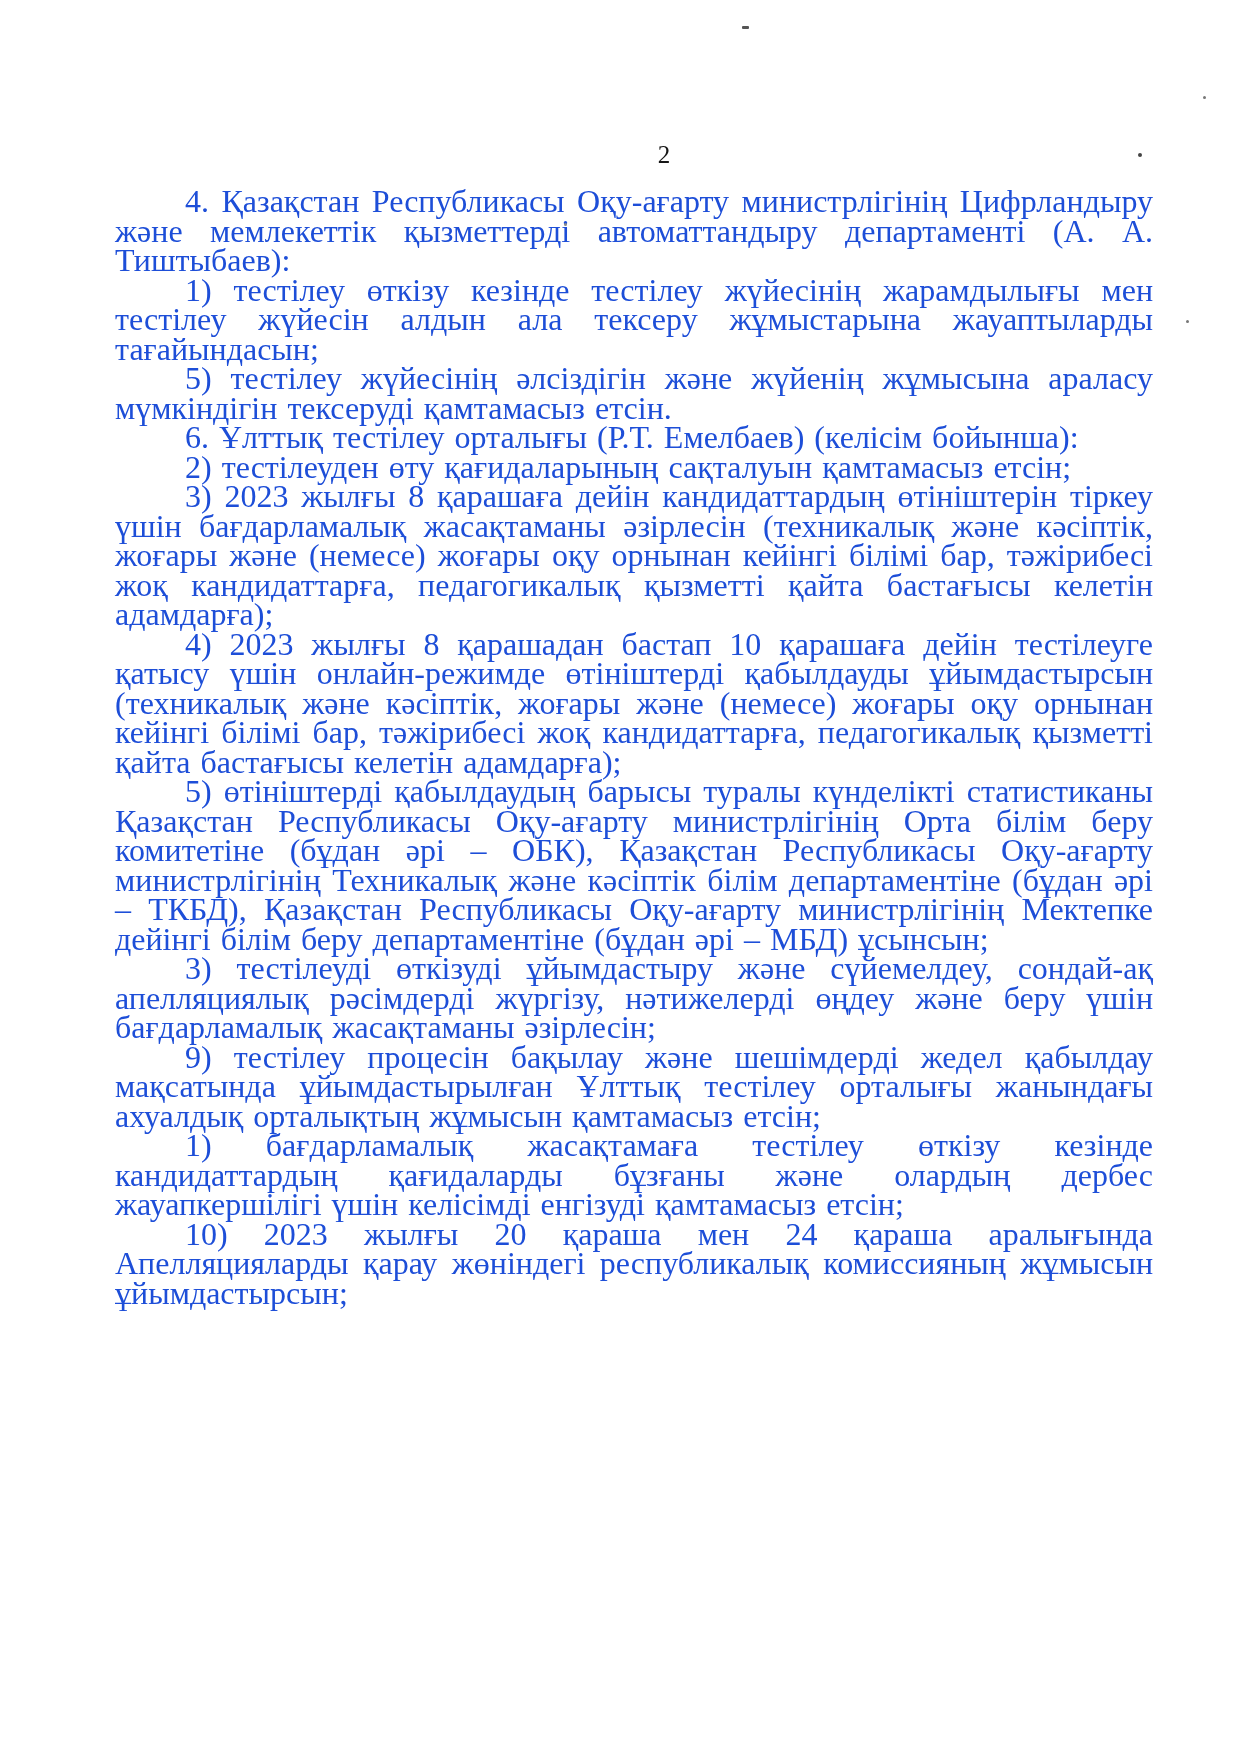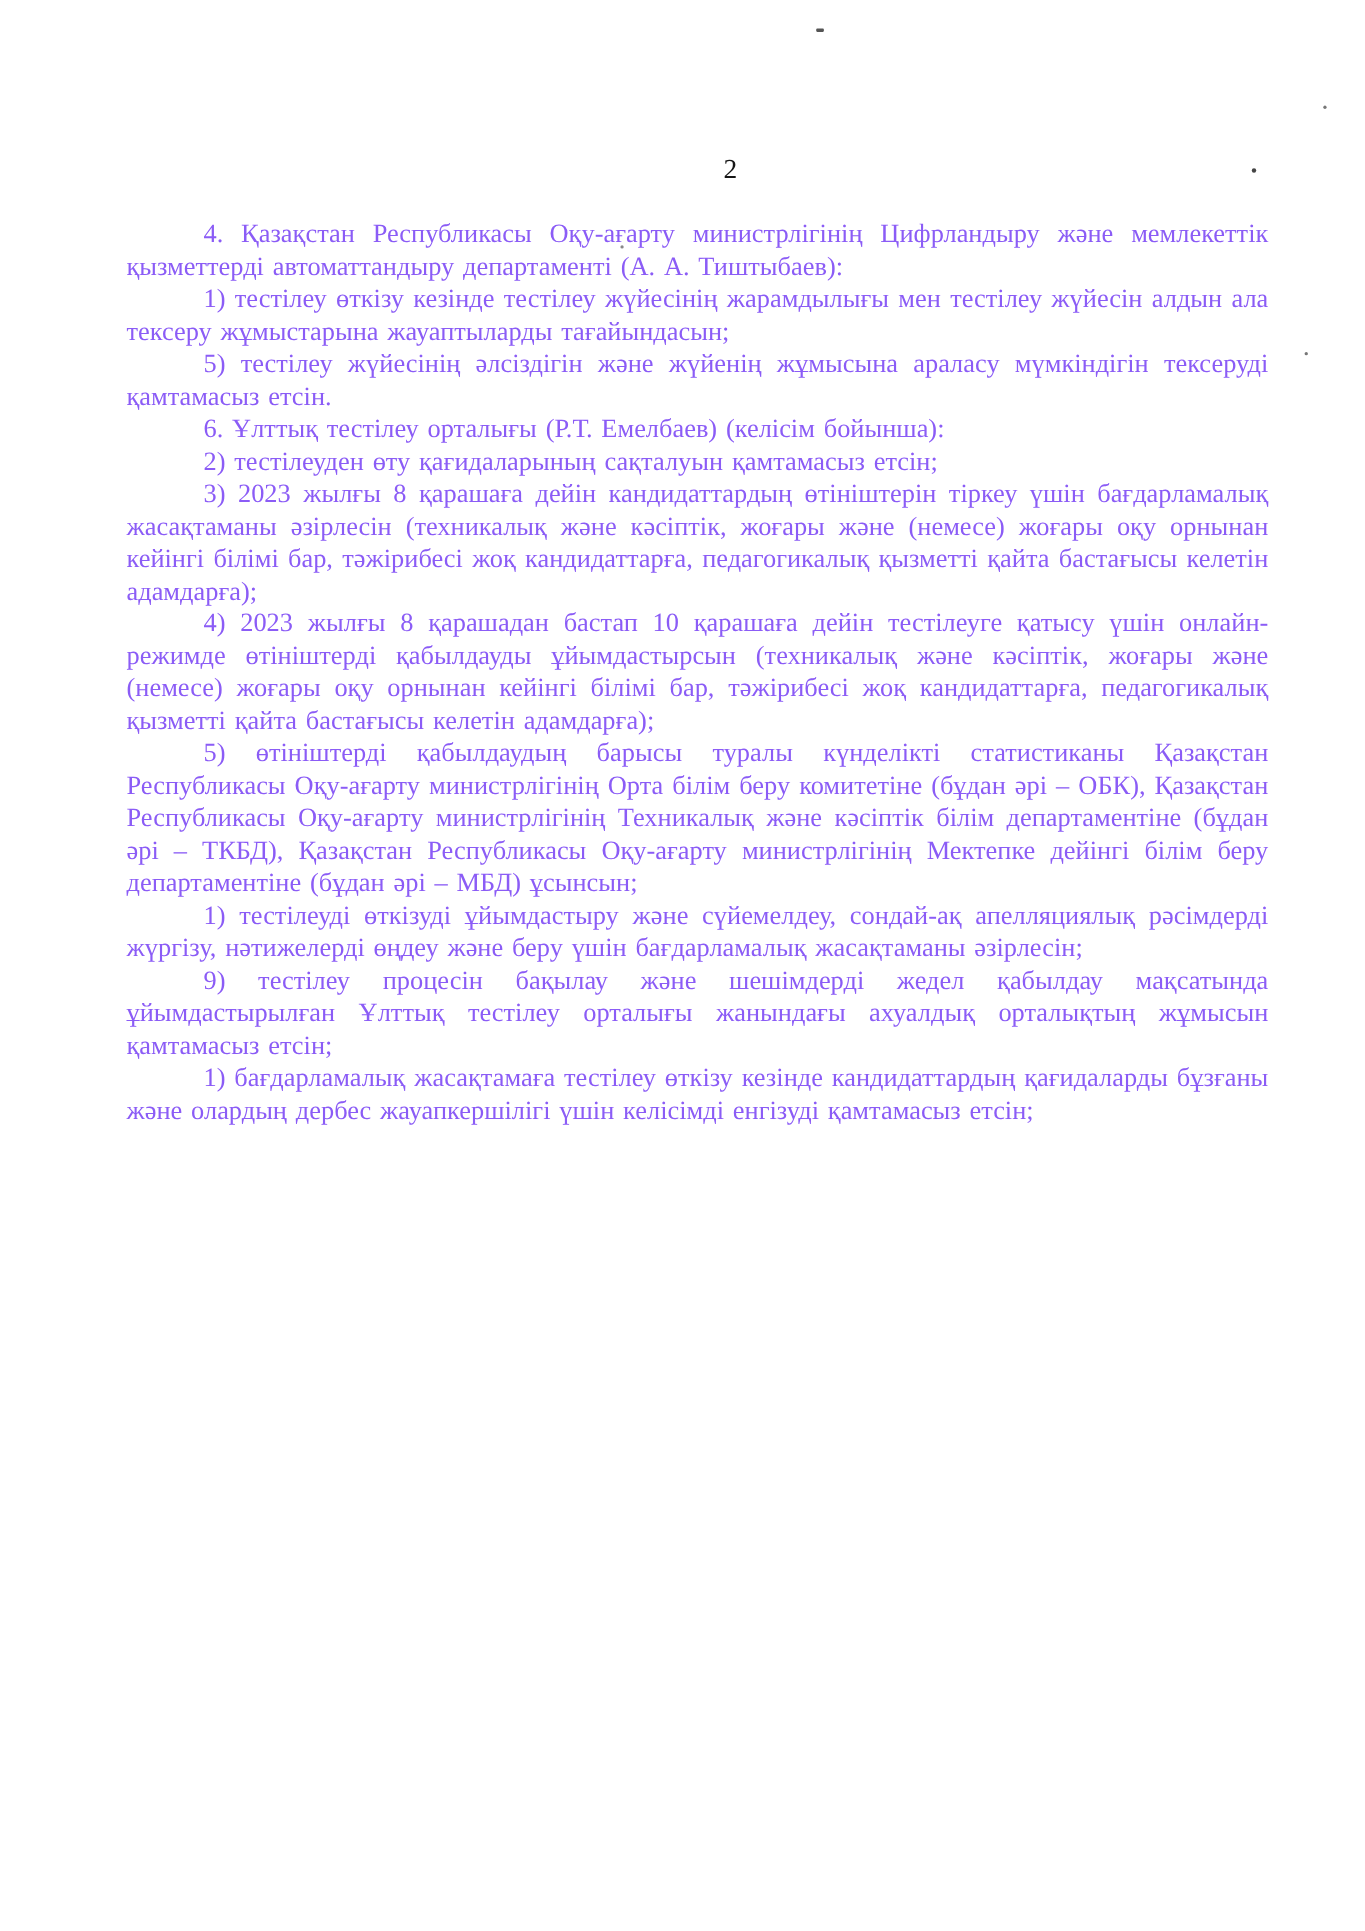--- a/index.html
+++ b/index.html
@@ -24,27 +24,27 @@
     width: 1038px;
     padding-left: 30px;
     text-align: center;
     font-size: 25px;
     line-height: 30px;
     color: #161616;
   }
   .doc-body {
     position: absolute;
     left: 115px;
-    top: 199px;
+    top: 187px;
     width: 1038px;
-    font-size: 24px;
+    font-size: 32px;
     line-height: 29.5px;
     text-align: justify;
     word-spacing: 2px;
-    color: #8b5cf6;
+    color: #1d4ed8;
   }
   .doc-body p {
     margin: 0;
     padding: 0;
     text-indent: 70px;
   }
   .speck {
     position: absolute;
     background: #555;
     border-radius: 50%;
@@ -60,23 +60,24 @@
 
   <div class="doc-body">
     <p>4. Қазақстан Республикасы Оқу-ағарту министрлігінің Цифрландыру және мемлекеттік қызметтерді автоматтандыру департаменті (А. А. Тиштыбаев):</p>
     <p>1) тестілеу өткізу кезінде тестілеу жүйесінің жарамдылығы мен тестілеу жүйесін алдын ала тексеру жұмыстарына жауаптыларды тағайындасын;</p>
     <p>5) тестілеу жүйесінің әлсіздігін және жүйенің жұмысына араласу мүмкіндігін тексеруді қамтамасыз етсін.</p>
     <p>6. Ұлттық тестілеу орталығы (Р.Т. Емелбаев) (келісім бойынша):</p>
     <p>2) тестілеуден өту қағидаларының сақталуын қамтамасыз етсін;</p>
     <p>3) 2023 жылғы 8 қарашаға дейін кандидаттардың өтініштерін тіркеу үшін бағдарламалық жасақтаманы әзірлесін (техникалық және кәсіптік, жоғары және (немесе) жоғары оқу орнынан кейінгі білімі бар, тәжірибесі жоқ кандидаттарға, педагогикалық қызметті қайта бастағысы келетін адамдарға);</p>
     <p>4) 2023 жылғы 8 қарашадан бастап 10 қарашаға дейін тестілеуге қатысу үшін онлайн-режимде өтініштерді қабылдауды ұйымдастырсын (техникалық және кәсіптік, жоғары және (немесе) жоғары оқу орнынан кейінгі білімі бар, тәжірибесі жоқ кандидаттарға, педагогикалық қызметті қайта бастағысы келетін адамдарға);</p>
     <p>5) өтініштерді қабылдаудың барысы туралы күнделікті статистиканы Қазақстан Республикасы Оқу-ағарту министрлігінің Орта білім беру комитетіне (бұдан әрі – ОБК), Қазақстан Республикасы Оқу-ағарту министрлігінің Техникалық және кәсіптік білім департаментіне (бұдан әрі – ТКБД), Қазақстан Республикасы Оқу-ағарту министрлігінің Мектепке дейінгі білім беру департаментіне (бұдан әрі – МБД) ұсынсын;</p>
-    <p>1) тестілеуді өткізуді ұйымдастыру және сүйемелдеу, сондай-ақ апелляциялық рәсімдерді жүргізу, нәтижелерді өңдеу және беру үшін бағдарламалық жасақтаманы әзірлесін;</p>
+    <p>3) тестілеуді өткізуді ұйымдастыру және сүйемелдеу, сондай-ақ апелляциялық рәсімдерді жүргізу, нәтижелерді өңдеу және беру үшін бағдарламалық жасақтаманы әзірлесін;</p>
     <p>9) тестілеу процесін бақылау және шешімдерді жедел қабылдау мақсатында ұйымдастырылған Ұлттық тестілеу орталығы жанындағы ахуалдық орталықтың жұмысын қамтамасыз етсін;</p>
     <p>1) бағдарламалық жасақтамаға тестілеу өткізу кезінде кандидаттардың қағидаларды бұзғаны және олардың дербес жауапкершілігі үшін келісімді енгізуді қамтамасыз етсін;</p>
+    <p>10) 2023 жылғы 20 қараша мен 24 қараша аралығында Апелляцияларды қарау жөніндегі республикалық комиссияның жұмысын ұйымдастырсын;</p>
   </div>
 
   <div class="speck dash" style="left:742px; top:26px; width:7px; height:3px;"></div>
   <div class="speck" style="left:1203px; top:96px; width:3px; height:3px; background:#777;"></div>
   <div class="speck" style="left:1138px; top:153px; width:4px; height:4px; background:#444;"></div>
   <div class="speck" style="left:564px; top:223px; width:3px; height:3px; background:#888;"></div>
   <div class="speck" style="left:1186px; top:320px; width:3px; height:3px; background:#777;"></div>
 
 </div>
 

